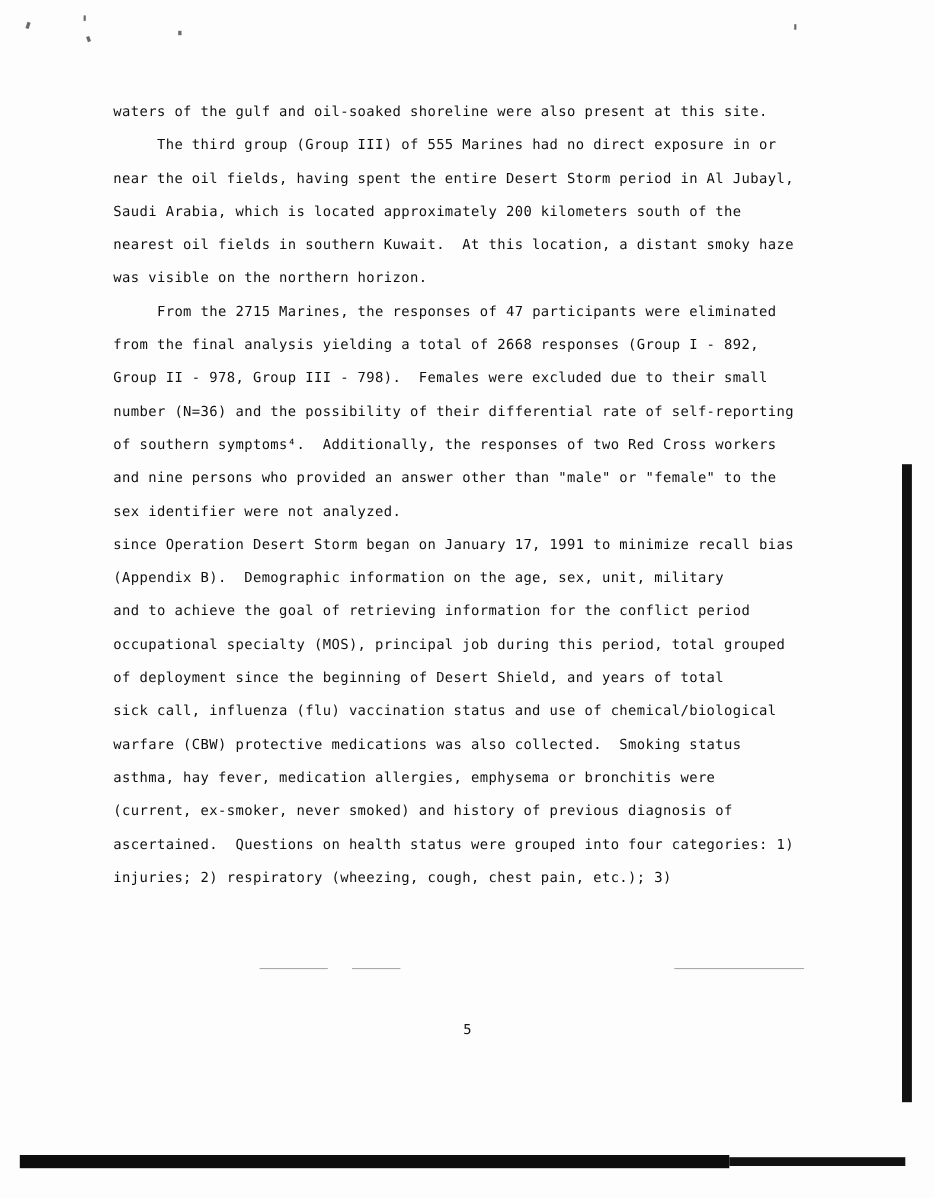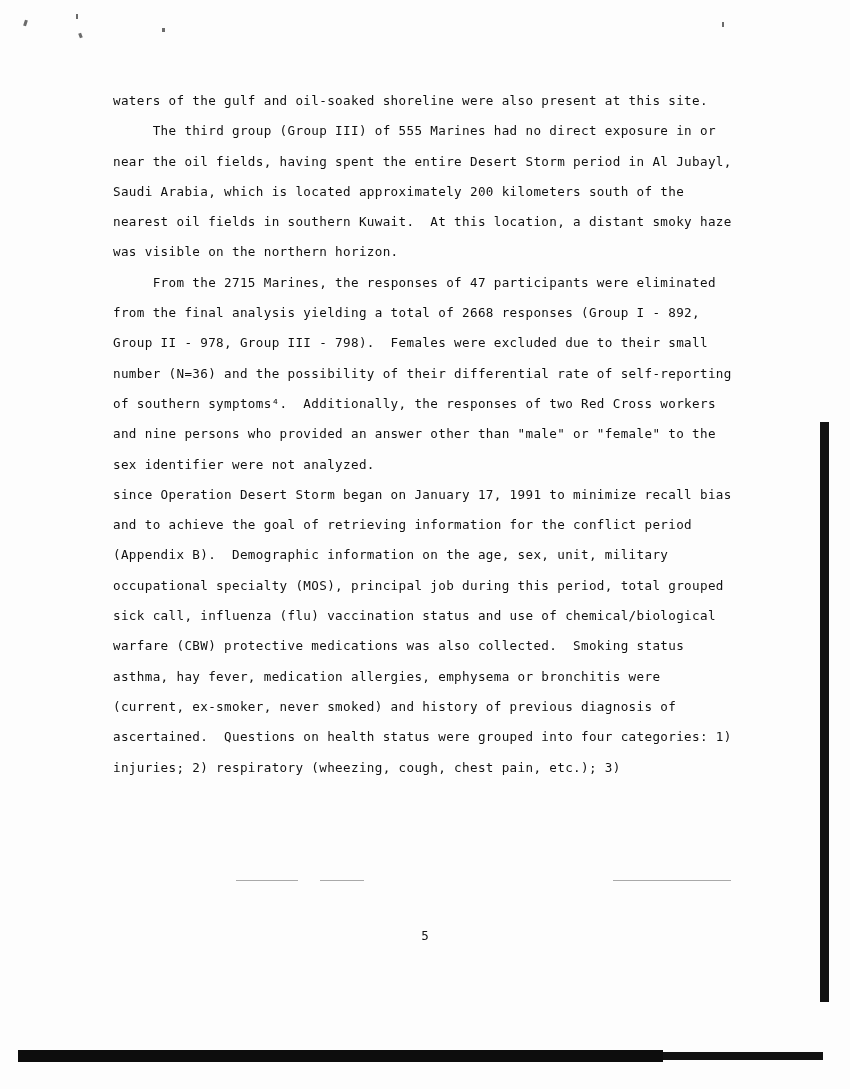--- a/index.html
+++ b/index.html
@@ -52,21 +52,21 @@
     left: 663px;
     top: 1052px;
     width: 160px;
     height: 8px;
     background: #121212;
   }
 
   
   #body-text {
     position: absolute;
-    left: 113px;
+    left: 103px;
     top: 86px;
     width: 645px;
     color: #101010;
     font-size: 12.6px;
     line-height: 30.3px;
     letter-spacing: 0.35px;
   }
 
   #body-text p {
     margin: 0;
@@ -118,23 +118,24 @@
     <p>nearest oil fields in southern Kuwait.  At this location, a distant smoky haze</p>
     <p class="ital">was visible on the northern horizon.</p>
     <p>     From the 2715 Marines, the responses of 47 participants were eliminated</p>
     <p>from the final analysis yielding a total of 2668 responses (Group I - 892,</p>
     <p>Group II - 978, Group III - 798).  Females were excluded due to their small</p>
     <p>number (N=36) and the possibility of their differential rate of self-reporting</p>
     <p>of southern symptoms⁴.  Additionally, the responses of two Red Cross workers</p>
     <p class="ital">and nine persons who provided an answer other than "male" or "female" to the</p>
     <p class="ital">sex identifier were not analyzed.</p>
     <p>since Operation Desert Storm began on January 17, 1991 to minimize recall bias</p>
+    <p>(Appendix B).  Demographic information on the age, sex, unit, military</p>
     <p>and to achieve the goal of retrieving information for the conflict period</p>
-    <p>(Appendix B).  Demographic information on the age, sex, unit, military</p>
     <p>occupational specialty (MOS), principal job during this period, total grouped</p>
+    <p class="ital">of deployment since the beginning of Desert Shield, and years of total</p>
     <p>sick call, influenza (flu) vaccination status and use of chemical/biological</p>
     <p>warfare (CBW) protective medications was also collected.  Smoking status</p>
     <p>asthma, hay fever, medication allergies, emphysema or bronchitis were</p>
     <p>(current, ex-smoker, never smoked) and history of previous diagnosis of</p>
     <p class="ital">ascertained.  Questions on health status were grouped into four categories: 1)</p>
     <p>injuries; 2) respiratory (wheezing, cough, chest pain, etc.); 3)</p>
   </div>
 
   <div class="smudge" style="left:236px; top:880px; width:62px;"></div>
   <div class="smudge" style="left:320px; top:880px; width:44px;"></div>

